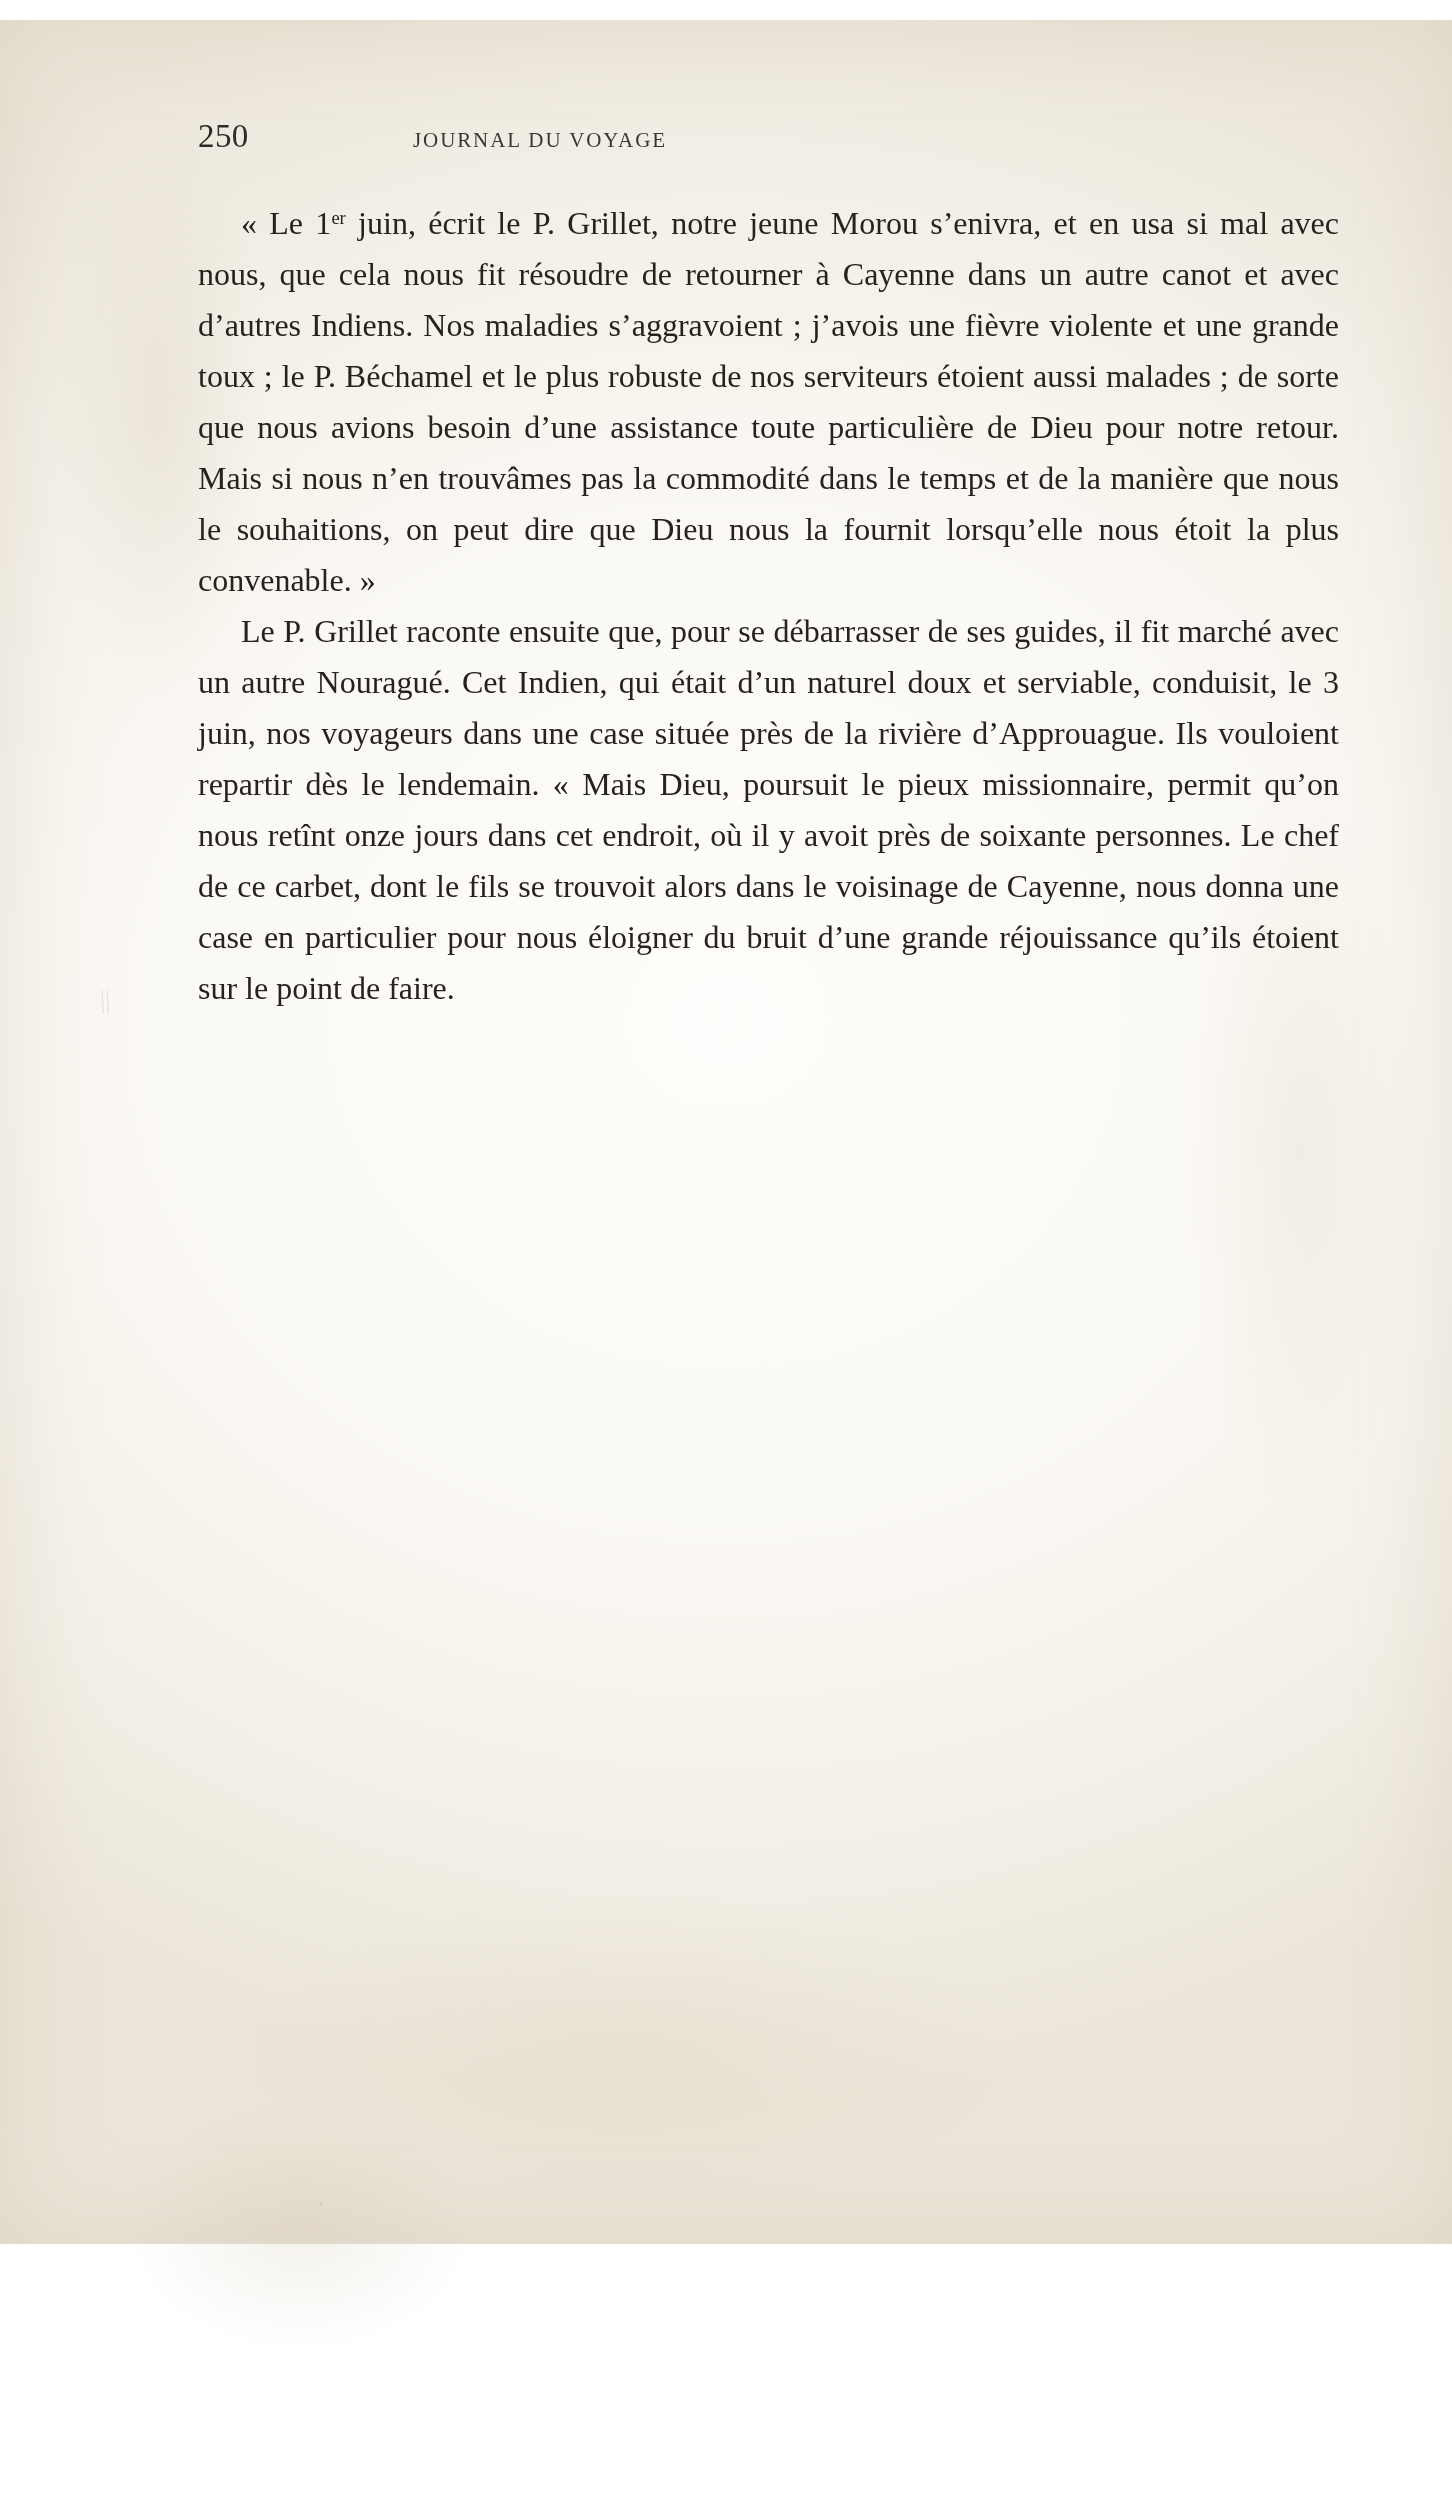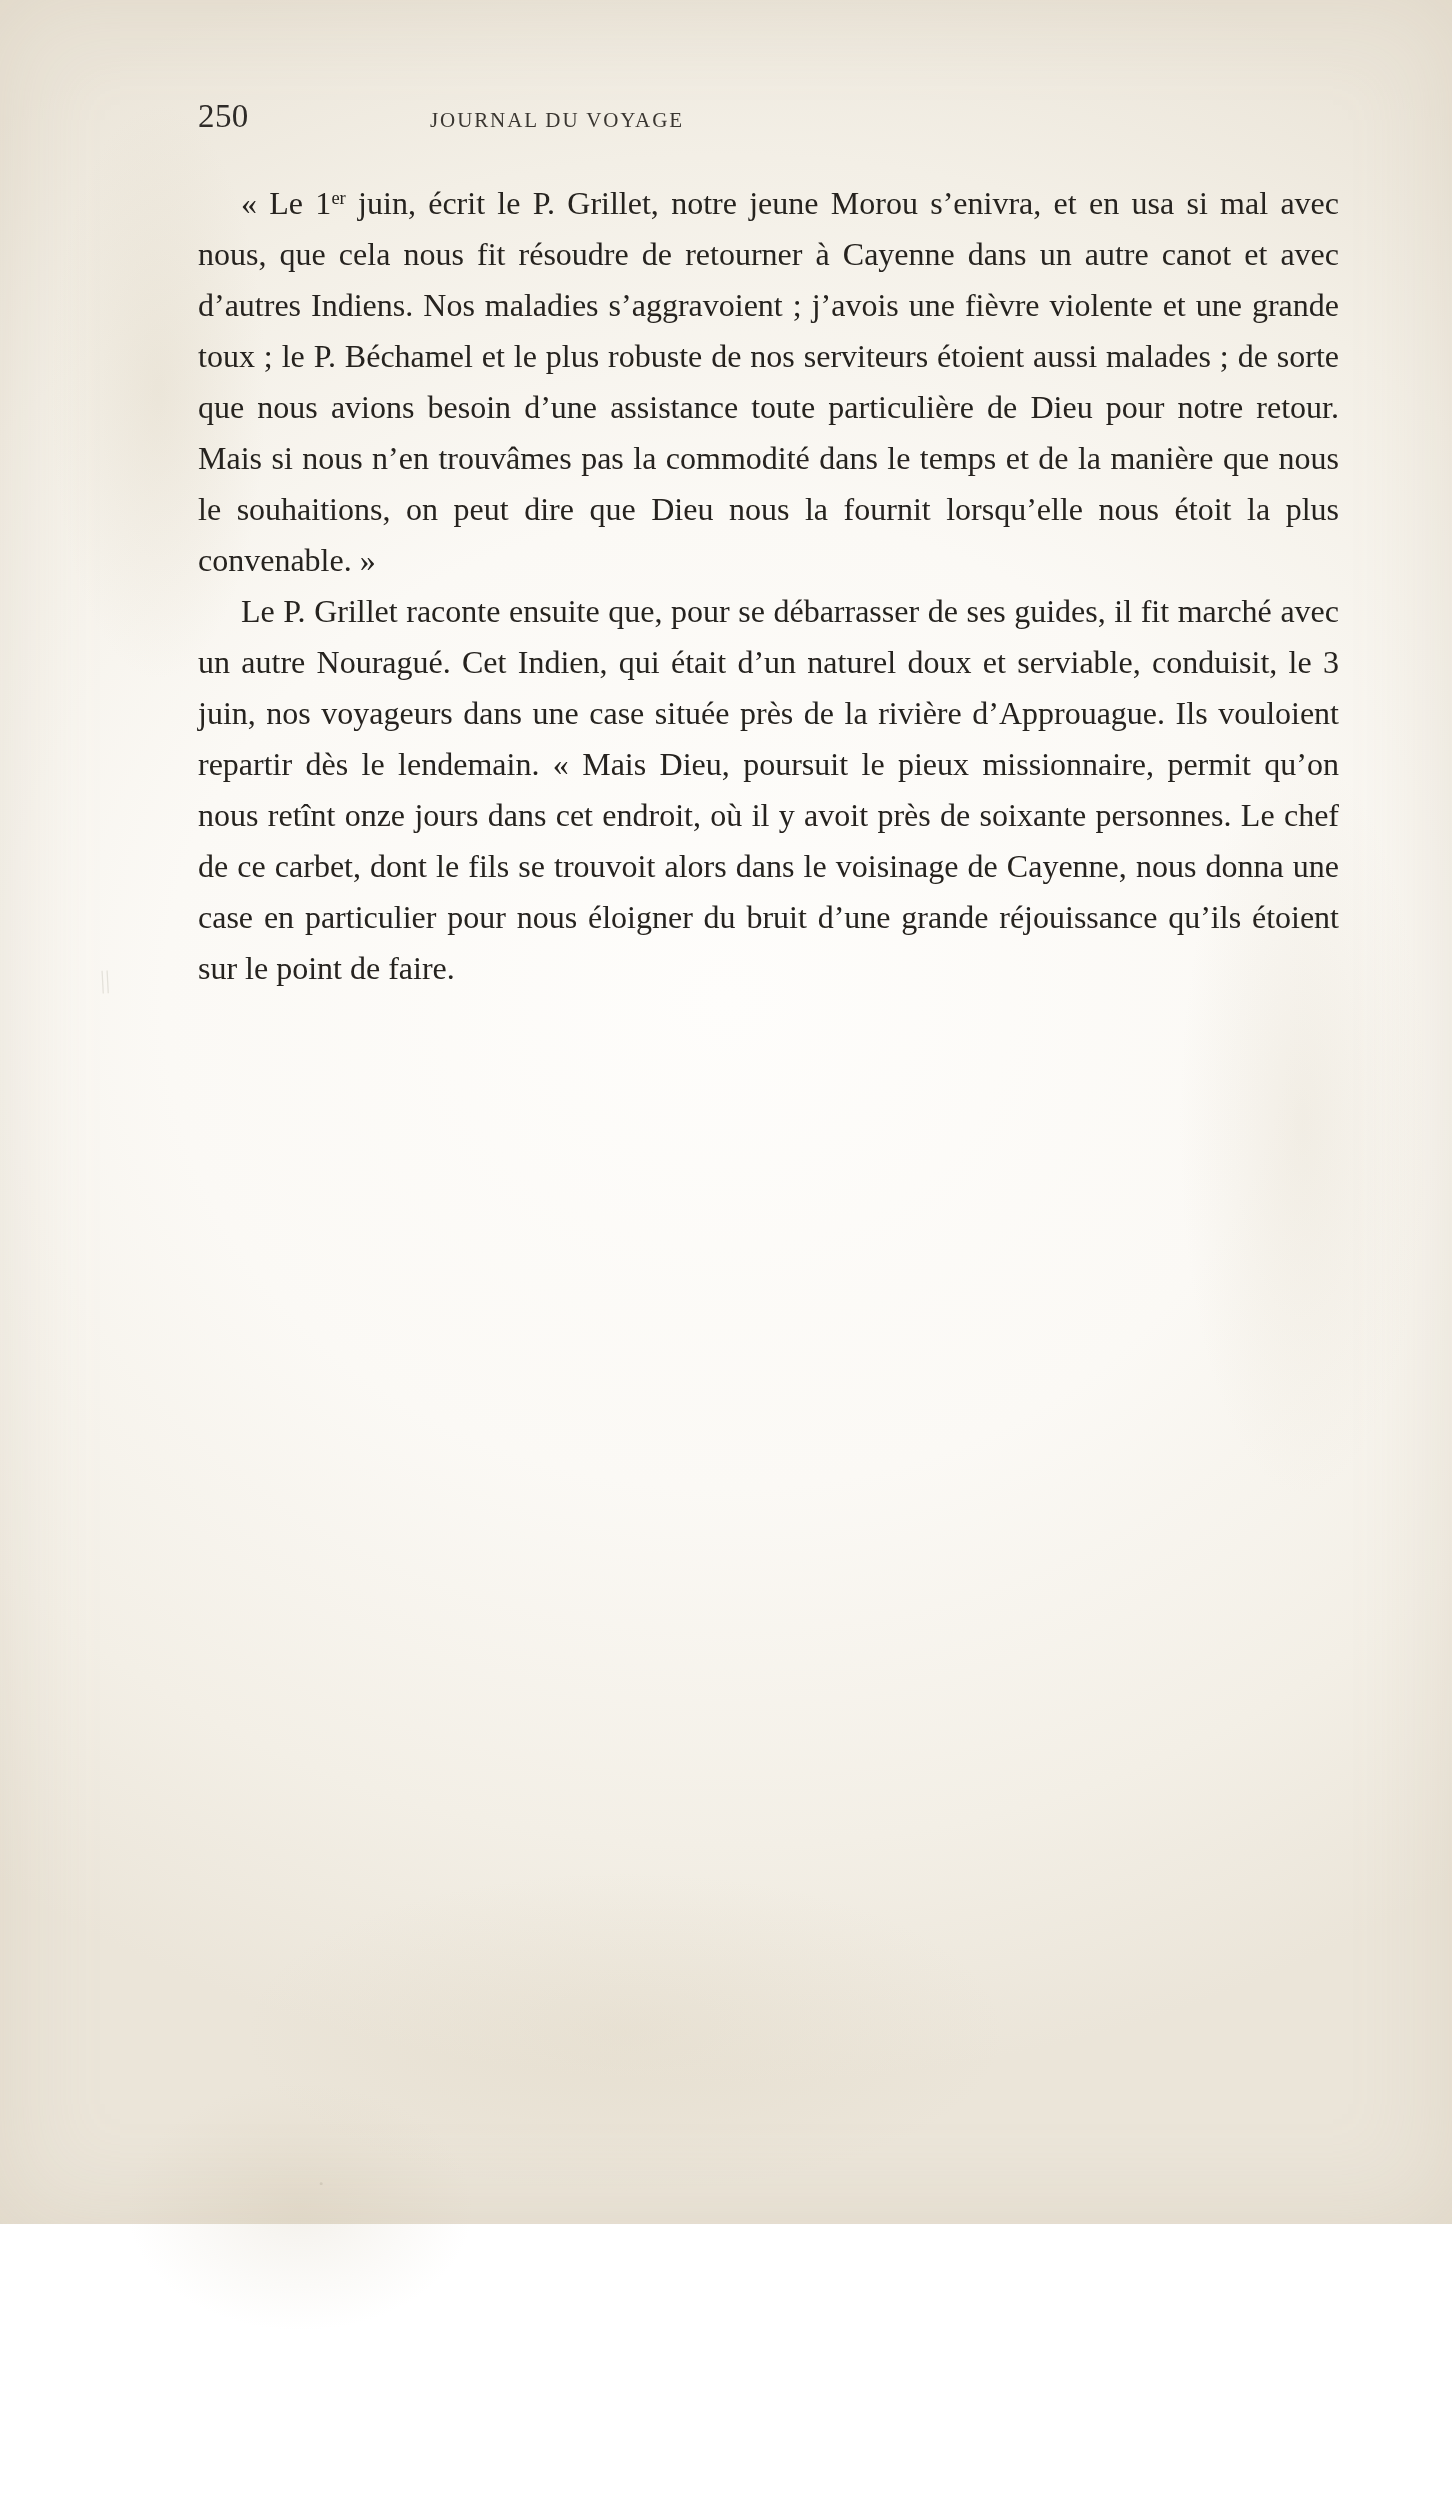--- a/index.html
+++ b/index.html
@@ -13,20 +13,21 @@
     font-family: "Liberation Serif", serif;
     overflow: hidden;
   }
   .page {
     position: relative;
     width: 1453px;
     height: 2224px;
     background:
       radial-gradient(ellipse 1249px 1083px at 50% 45%, #fefdfb 0%, #fbf9f5 45%, #f3efe6 78%, #ebe5d9 100%);
     box-sizing: border-box;
+    margin-top: 20px;
   }
   
   .blotch {
     position: absolute;
     border-radius: 50%;
     pointer-events: none;
   }
   .b1 { left: 50px;  top: 100px;  width: 217px; height: 583px;
         background: radial-gradient(ellipse at center, rgba(214,203,181,0.30) 0%, rgba(214,203,181,0) 70%); }
   .b2 { right: 25px; top: 750px;  width: 250px; height: 750px;
@@ -51,21 +52,21 @@
     position: absolute;
     left: 0;
     top: 0;
     font-size: 33px;
     letter-spacing: 0.4px;
     color: #2e2b28;
     font-family: "Liberation Serif", serif;
   }
   .running-head {
     position: absolute;
-    left: 232px;
+    left: 215px;
     top: 10px;
     font-size: 21px;
     letter-spacing: 1.9px;
     color: #3a3631;
     font-family: "Liberation Serif", serif;
   }
   .body-text {
     font-size: 32px;
     line-height: 51px;
     color: #26231f;

